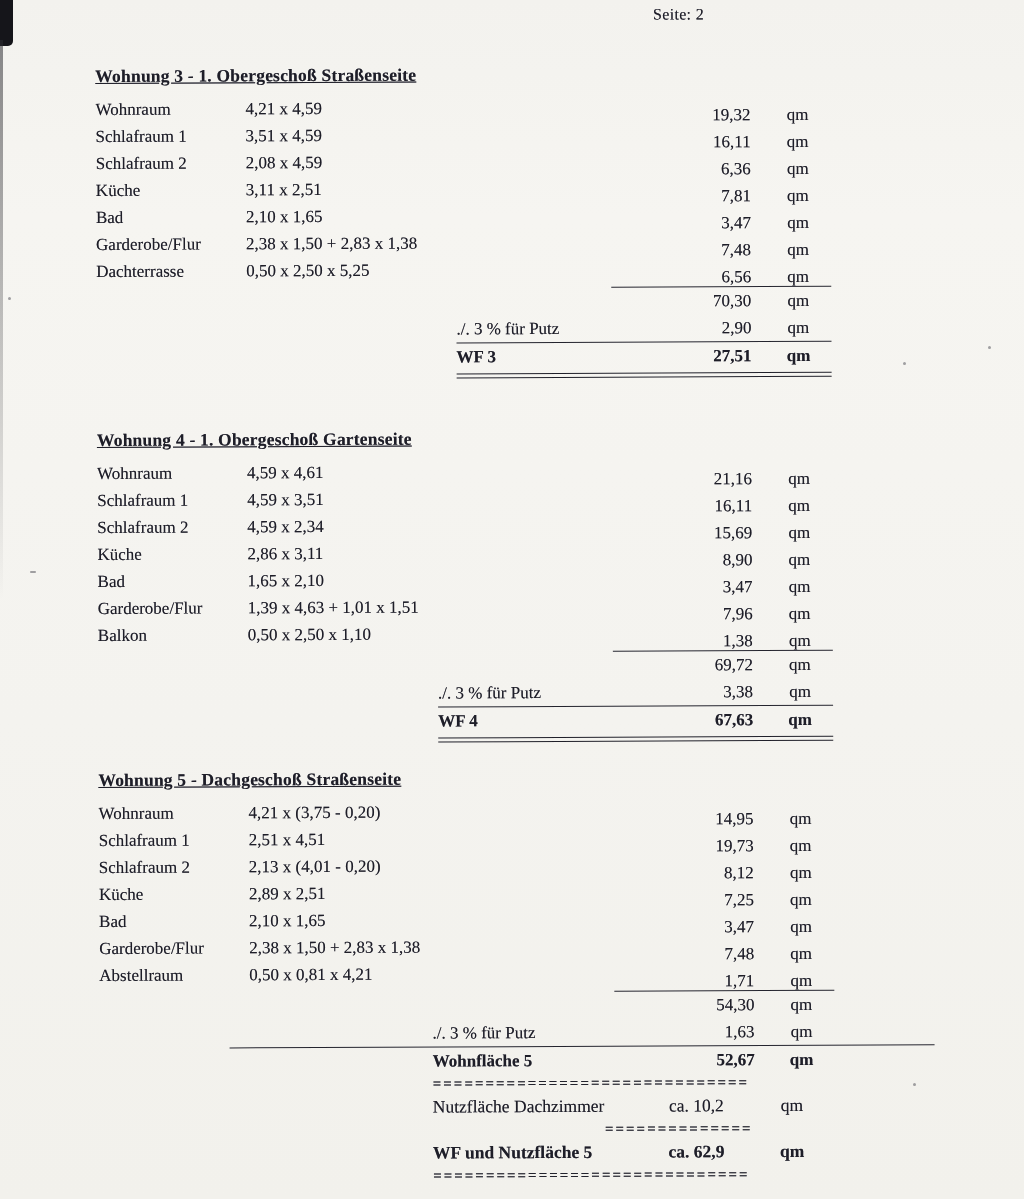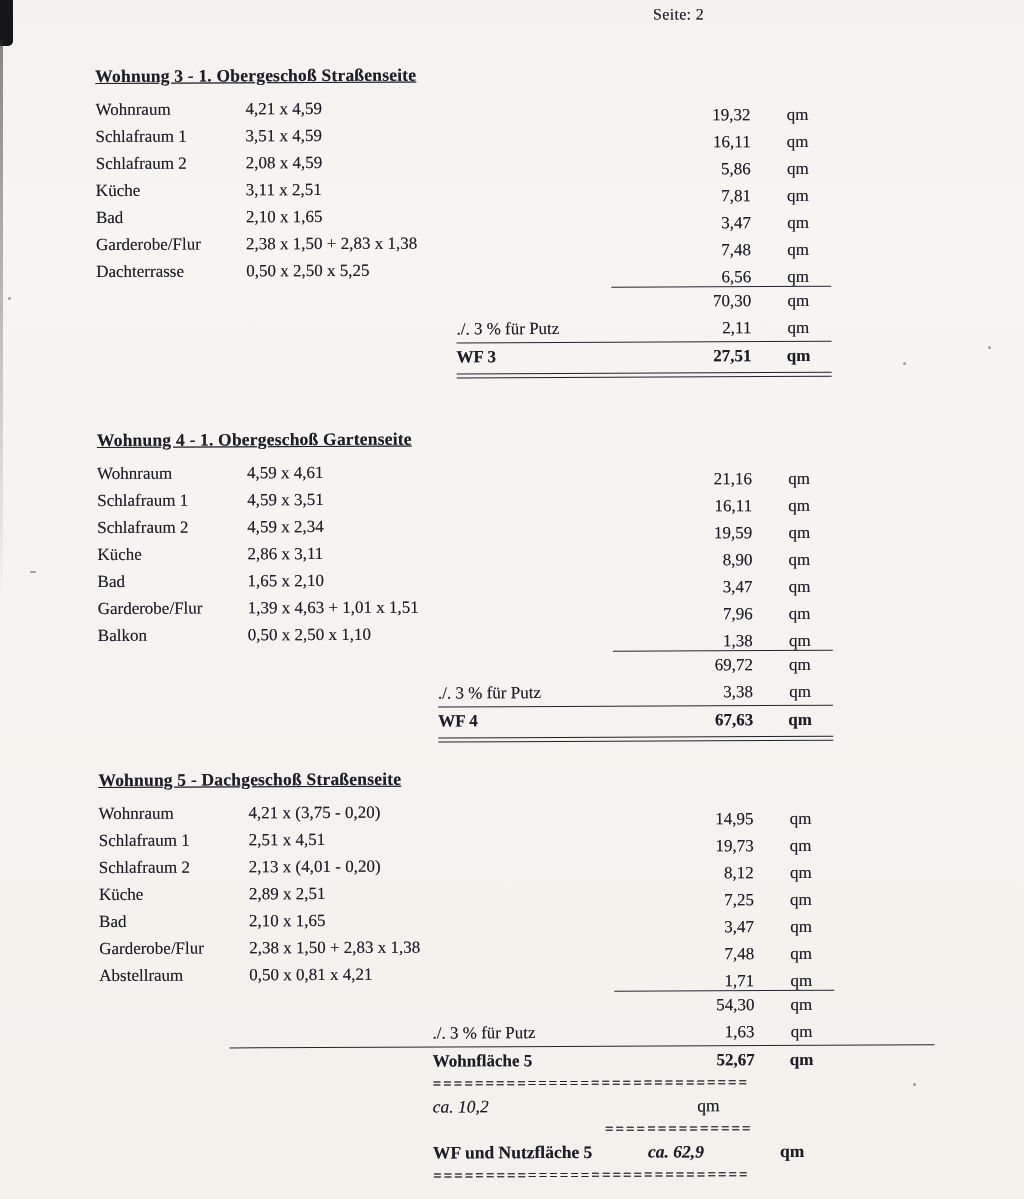--- a/index.html
+++ b/index.html
@@ -63,21 +63,21 @@
   .sep{
     font-weight:bold;font-size:15px;line-height:19px;height:19px;
     letter-spacing:2px;margin-left:333px;overflow:hidden;white-space:nowrap;
     color:#23232d;
   }
   .sep-short{margin-left:505px;}
   .extra-row{
     display:grid;grid-template-columns:333px 215px 97px 70px;
     height:27px;line-height:27px;font-size:17.5px;
   }
-  .extra-row .cell-area{text-align:left;font-style:italic;}
+  .extra-row .cell-area{text-align:center;}
   .extra-bold{font-weight:bold;}
 </style>
 </head>
 <body>
 
 <div class="paper">
   <div class="mark-topleft"></div>
   <div class="edge-left"></div>
   <div class="speck" style="left:8px;top:297px;"></div>
   <div class="speck" style="left:30px;top:571px;width:6px;height:2px;border-radius:1px;"></div>
@@ -102,21 +102,21 @@
   <div class="grid-row">
     <div class="cell-label">Schlafraum 1</div>
     <div class="cell-dims">3,51 x 4,59</div>
     <div class="cell-area">16,11</div>
     <div class="cell-unit">qm</div>
   </div>
 
   <div class="grid-row">
     <div class="cell-label">Schlafraum 2</div>
     <div class="cell-dims">2,08 x 4,59</div>
-    <div class="cell-area">5,86</div>
+    <div class="cell-area">6,36</div>
     <div class="cell-unit">qm</div>
   </div>
 
   <div class="grid-row">
     <div class="cell-label">Küche</div>
     <div class="cell-dims">3,11 x 2,51</div>
     <div class="cell-area">7,81</div>
     <div class="cell-unit">qm</div>
   </div>
 
@@ -142,21 +142,21 @@
   </div>
 </div>
         <div class="rule rule-subtotal"></div>
         <div class="grid-row">
           <div class="footer-label"></div>
           <div class="cell-area">70,30</div>
           <div class="cell-unit">qm</div>
         </div>
         <div class="grid-row">
           <div class="footer-label">./. 3 % für Putz</div>
-          <div class="cell-area">2,11</div>
+          <div class="cell-area">2,90</div>
           <div class="cell-unit">qm</div>
         </div>
         <div class="rule rule-total"></div>
         <div class="grid-row total-row">
           <div class="footer-label">WF 3</div>
           <div class="cell-area">27,51</div>
           <div class="cell-unit">qm</div>
         </div>
         <div class="double-rule"></div>
       </div>
@@ -174,21 +174,21 @@
   <div class="grid-row">
     <div class="cell-label">Schlafraum 1</div>
     <div class="cell-dims">4,59 x 3,51</div>
     <div class="cell-area">16,11</div>
     <div class="cell-unit">qm</div>
   </div>
 
   <div class="grid-row">
     <div class="cell-label">Schlafraum 2</div>
     <div class="cell-dims">4,59 x 2,34</div>
-    <div class="cell-area">19,59</div>
+    <div class="cell-area">15,69</div>
     <div class="cell-unit">qm</div>
   </div>
 
   <div class="grid-row">
     <div class="cell-label">Küche</div>
     <div class="cell-dims">2,86 x 3,11</div>
     <div class="cell-area">8,90</div>
     <div class="cell-unit">qm</div>
   </div>
 
@@ -299,20 +299,21 @@
         <div class="rule rule-total"></div>
         <div class="grid-row total-row">
           <div class="footer-label">Wohnfläche 5</div>
           <div class="cell-area">52,67</div>
           <div class="cell-unit">qm</div>
         </div>
 
         <div class="sep">==============================</div>
         <div class="extra-row">
           <div></div>
+          <div>Nutzfläche Dachzimmer</div>
           <div class="cell-area">ca. 10,2</div>
           <div class="cell-unit">qm</div>
         </div>
         <div class="sep sep-short">==============</div>
         <div class="extra-row extra-bold">
           <div></div>
           <div>WF und Nutzfläche  5</div>
           <div class="cell-area">ca. 62,9</div>
           <div class="cell-unit">qm</div>
         </div>

